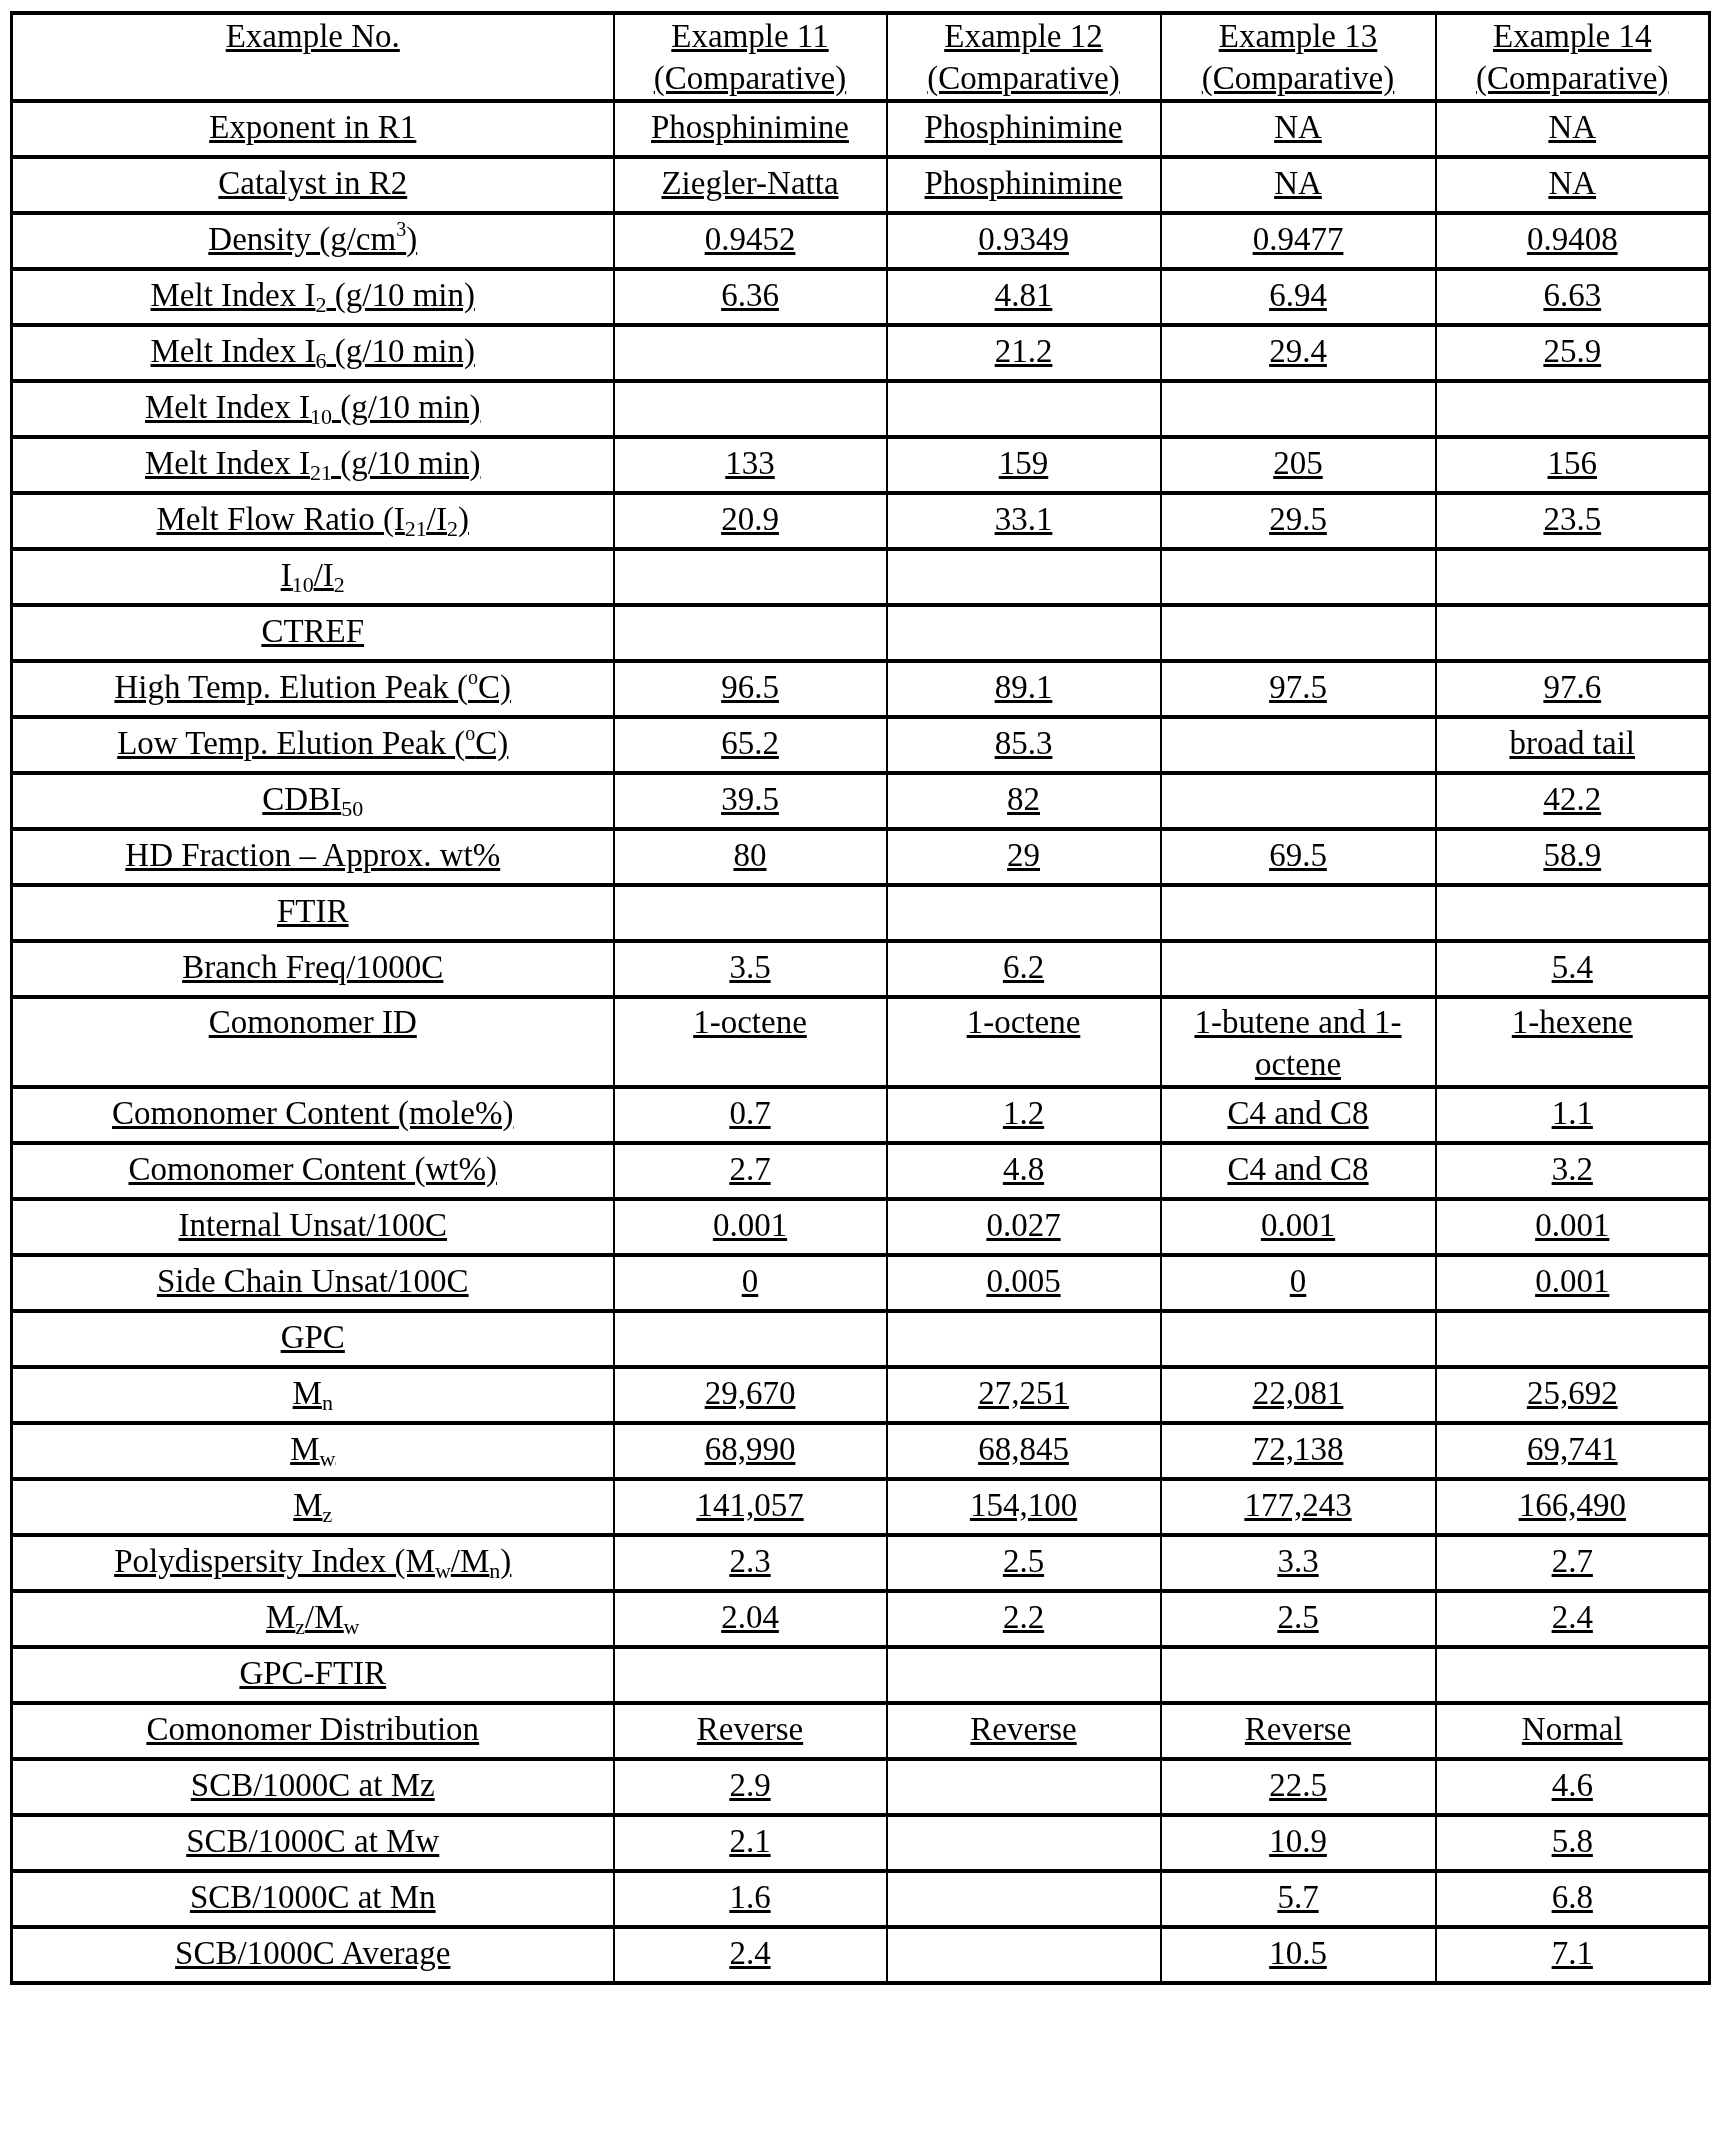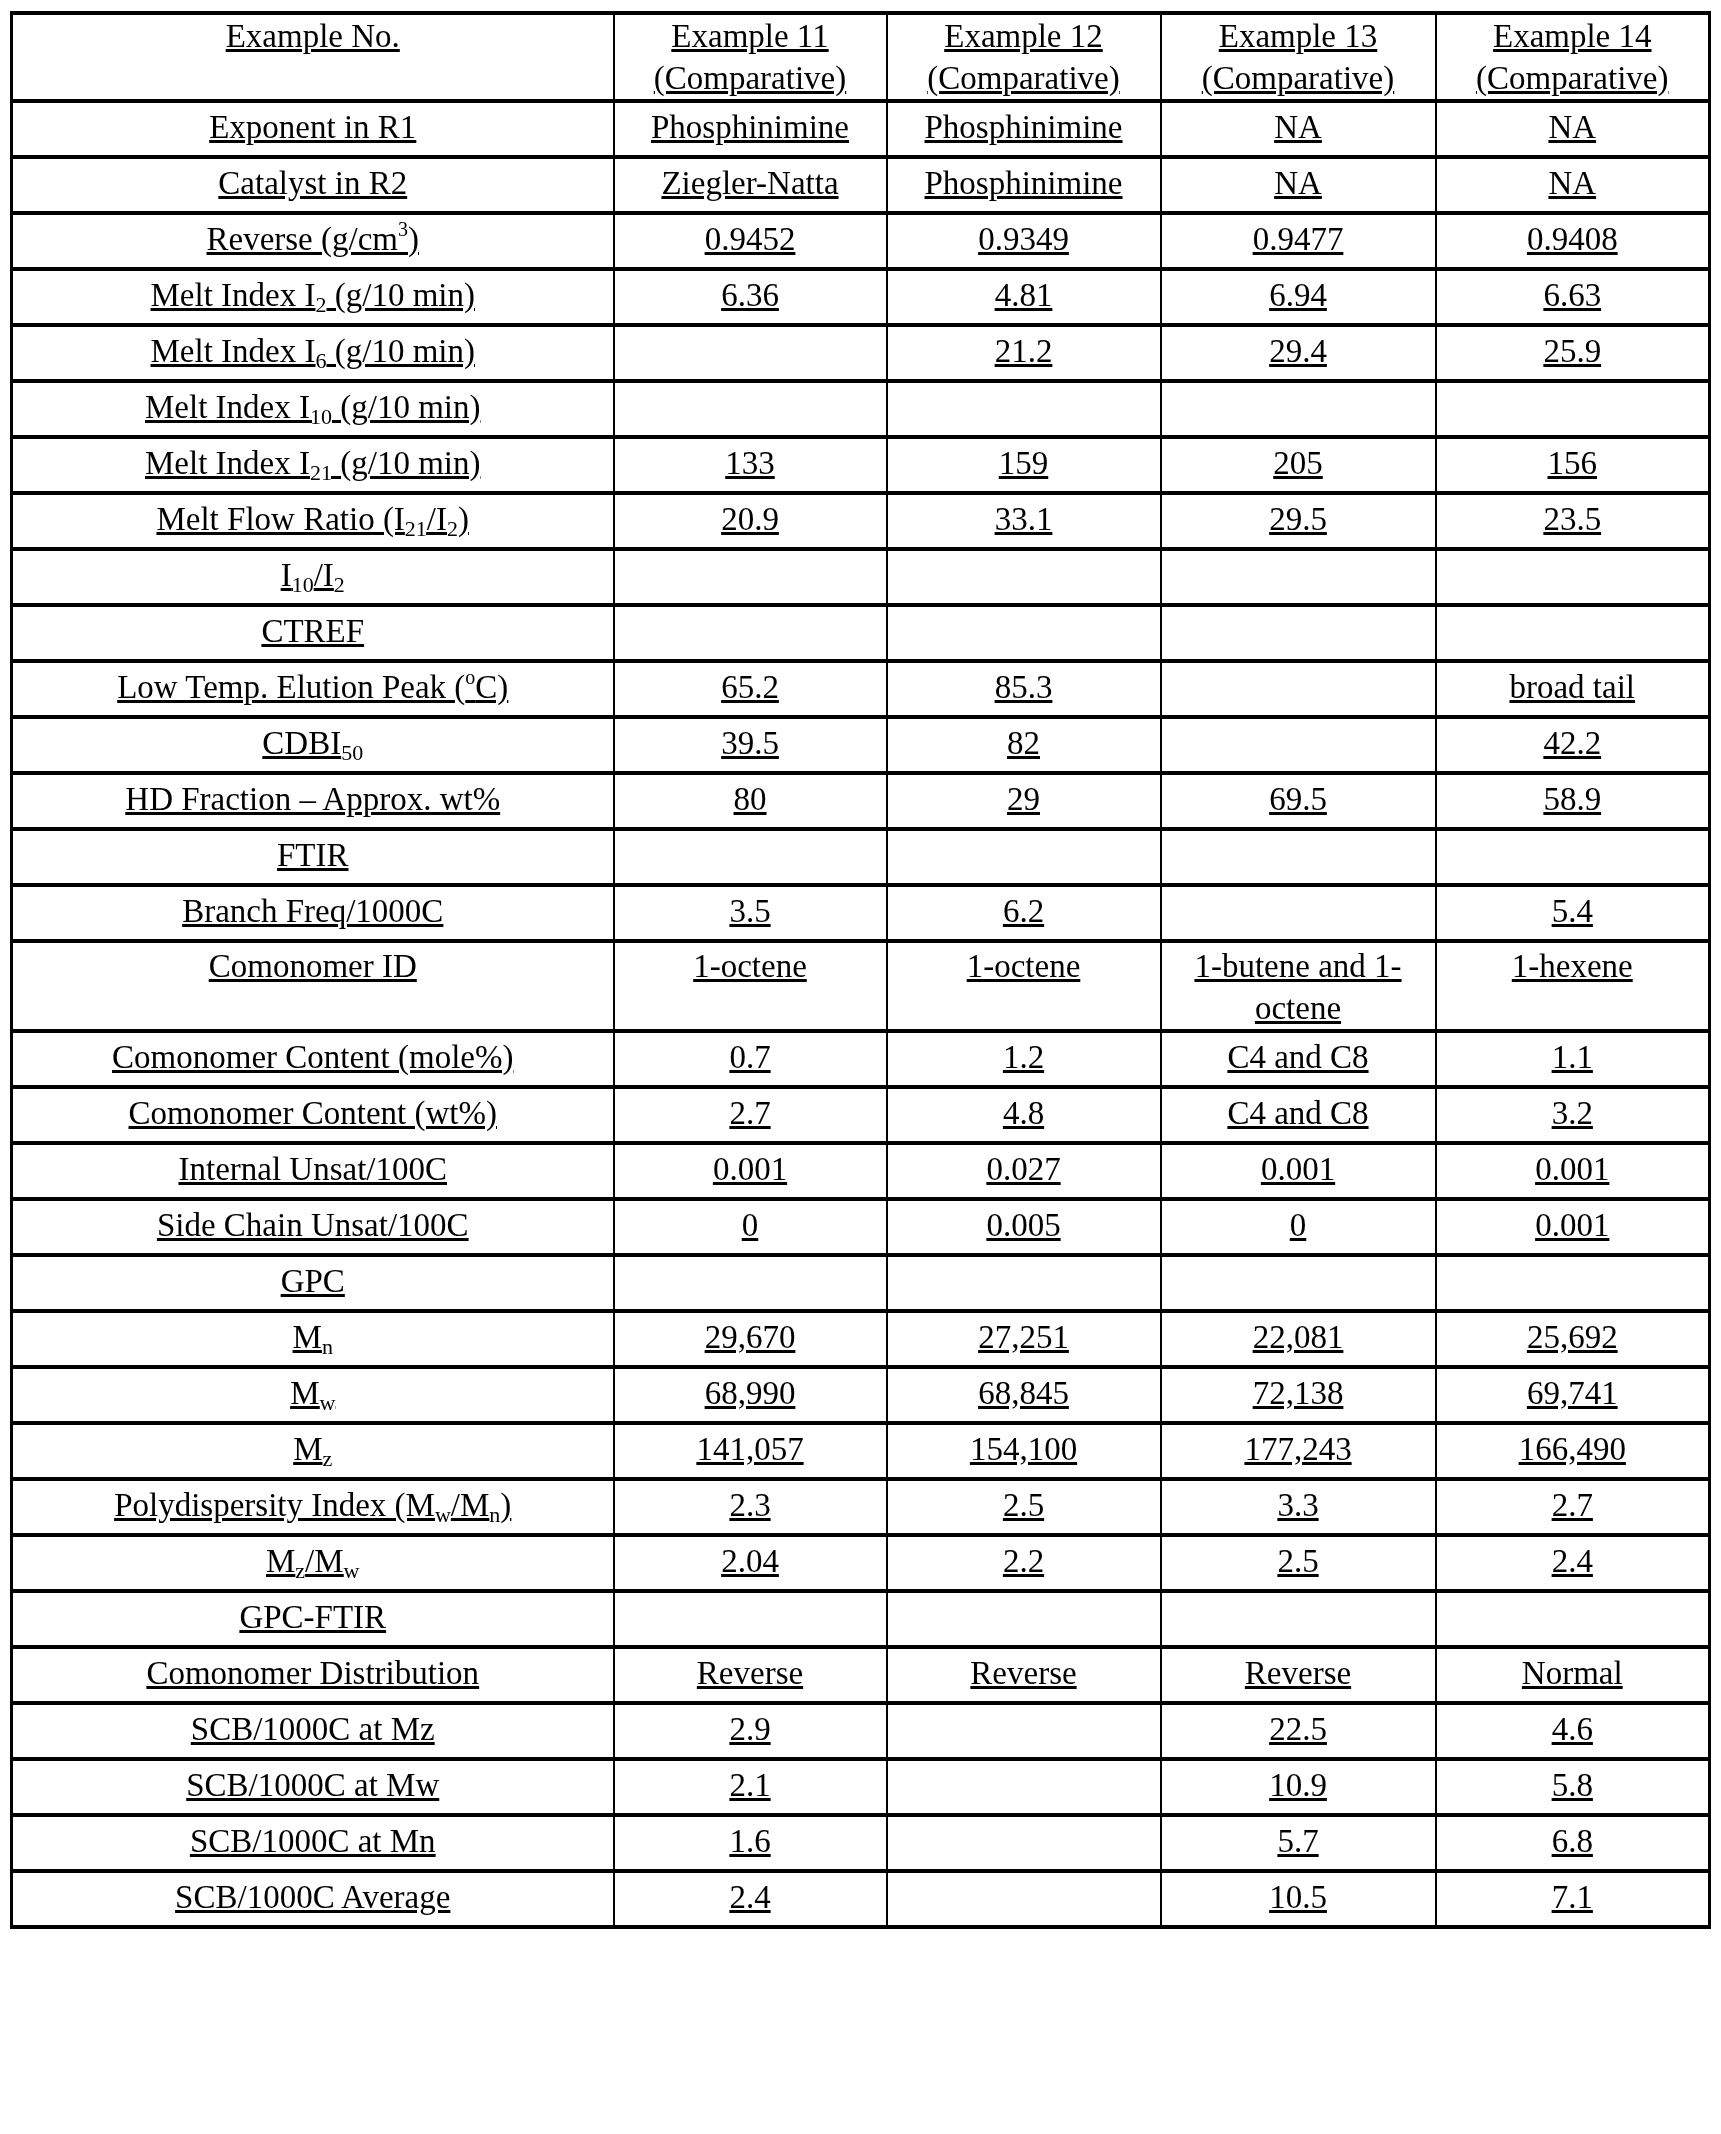--- a/index.html
+++ b/index.html
@@ -102,21 +102,21 @@
         <td><span>NA</span></td>
       </tr>
       <tr>
         <td><span>Catalyst in R2</span></td>
         <td><span>Ziegler-Natta</span></td>
         <td><span>Phosphinimine</span></td>
         <td><span>NA</span></td>
         <td><span>NA</span></td>
       </tr>
       <tr>
-        <td><span>Reverse (g/cm</span><span class="sup">3</span><span>)</span></td>
+        <td><span>Density (g/cm</span><span class="sup">3</span><span>)</span></td>
         <td><span>0.9452</span></td>
         <td><span>0.9349</span></td>
         <td><span>0.9477</span></td>
         <td><span>0.9408</span></td>
       </tr>
       <tr>
         <td><span>Melt Index I</span><span class="sub">2</span><span> (g/10 min)</span></td>
         <td><span>6.36</span></td>
         <td><span>4.81</span></td>
         <td><span>6.94</span></td>
@@ -156,20 +156,27 @@
         <td><span></span></td>
         <td><span></span></td>
         <td><span></span></td>
       </tr>
       <tr>
         <td><span>CTREF</span></td>
         <td><span></span></td>
         <td><span></span></td>
         <td><span></span></td>
         <td><span></span></td>
+      </tr>
+      <tr>
+        <td><span>High Temp. Elution Peak (</span><span class="sup">o</span><span>C)</span></td>
+        <td><span>96.5</span></td>
+        <td><span>89.1</span></td>
+        <td><span>97.5</span></td>
+        <td><span>97.6</span></td>
       </tr>
       <tr>
         <td><span>Low Temp. Elution Peak (</span><span class="sup">o</span><span>C)</span></td>
         <td><span>65.2</span></td>
         <td><span>85.3</span></td>
         <td><span></span></td>
         <td><span>broad tail</span></td>
       </tr>
       <tr>
         <td><span>CDBI</span><span class="sub">50</span></td>

